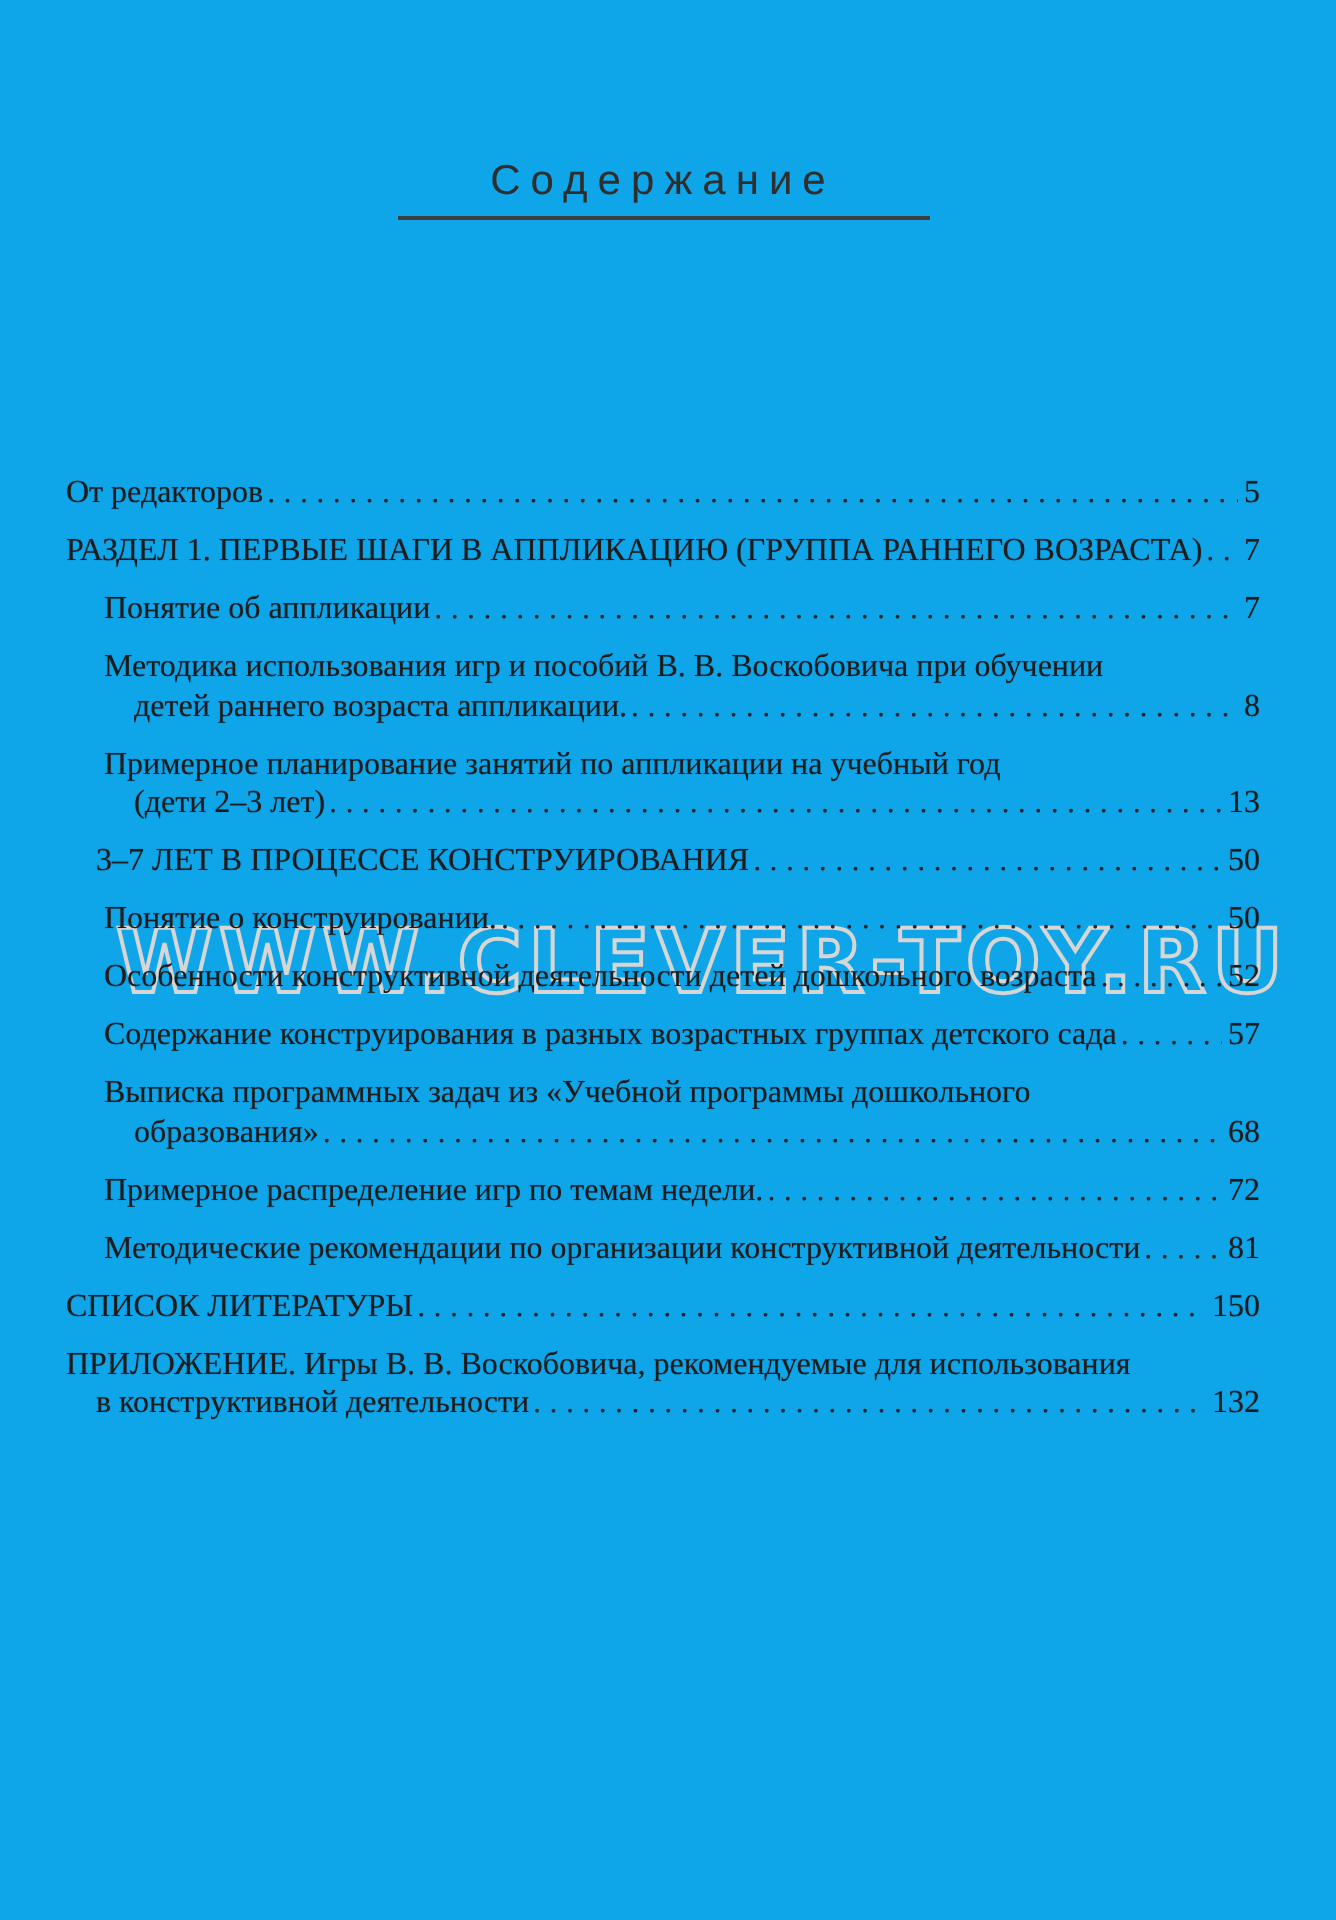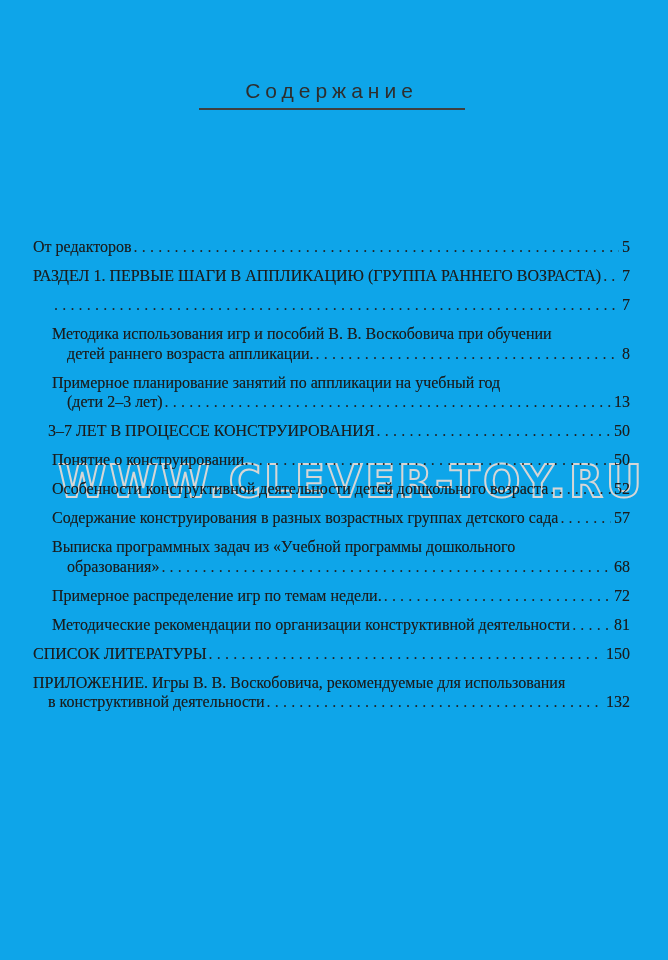--- a/index.html
+++ b/index.html
@@ -109,20 +109,21 @@
       </div>
       <div class="entry level-section">
         <div class="line">
           <span class="label">РАЗДЕЛ 1. ПЕРВЫЕ ШАГИ В АППЛИКАЦИЮ (ГРУППА РАННЕГО ВОЗРАСТА)</span>
           <span class="dots">......................................................................................................................................................</span>
           <span class="page-num">7</span>
         </div>
       </div>
       <div class="entry level-sub">
         <div class="line">
+          <span class="label">Понятие об аппликации</span>
           <span class="dots">......................................................................................................................................................</span>
           <span class="page-num">7</span>
         </div>
       </div>
       <div class="entry level-sub">
         <div class="line">
           <span class="label">Методика использования игр и пособий В. В. Воскобовича при обучении</span>
         </div>
         <div class="line cont">
           <span class="label">детей раннего возраста аппликации.</span>

